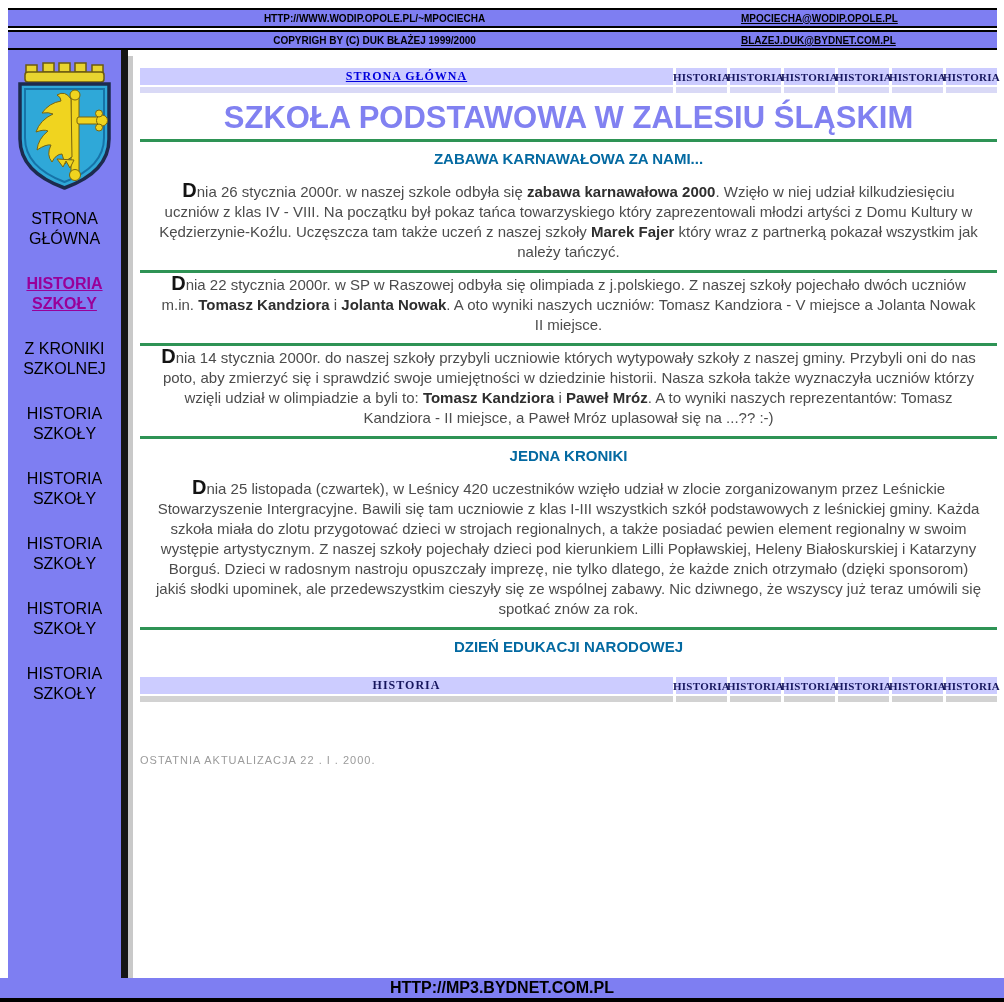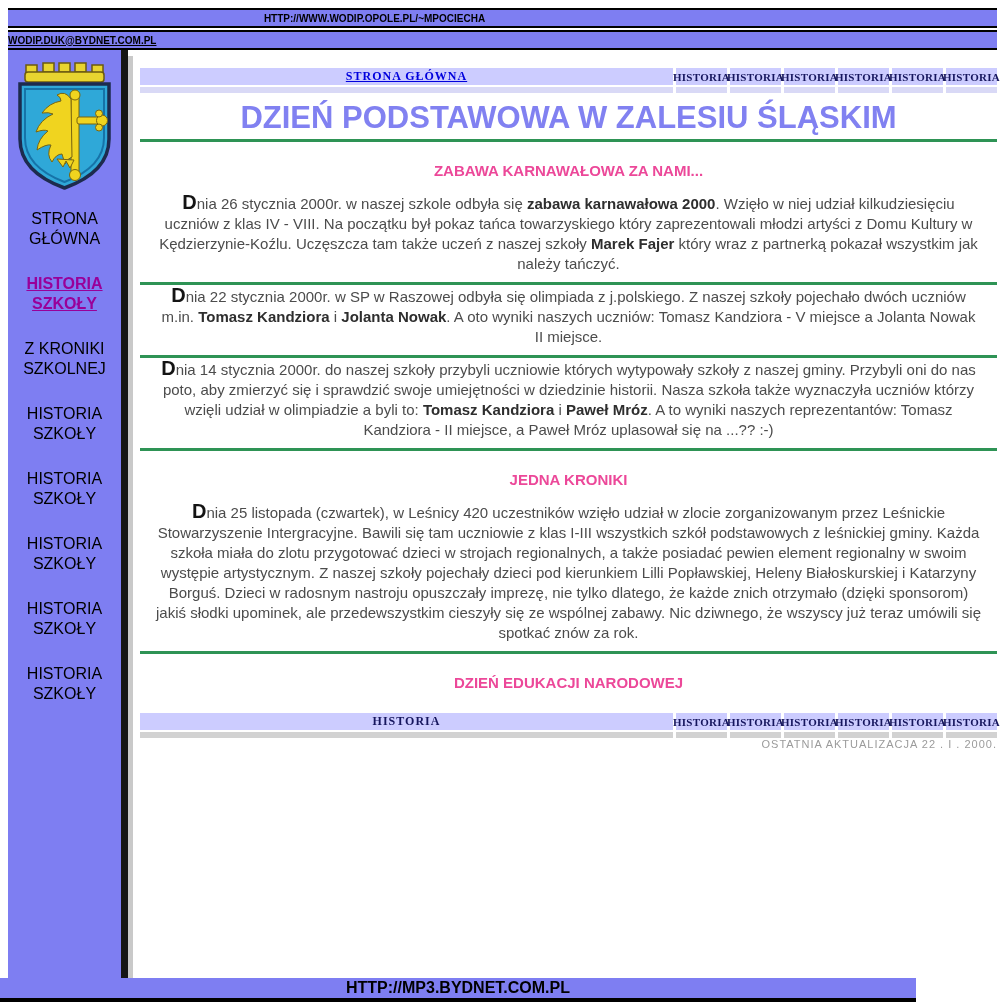--- a/index.html
+++ b/index.html
@@ -44,45 +44,47 @@
   .strip-main{flex:1;}
   .strip{width:51px;}
   .strips.top .strip-main,.strips.top .strip{background:#d9d9f6;}
   .strips.bottom .strip-main,.strips.bottom .strip{background:#d2d2d2;}
   
   .page-title{
     margin:8px 0 4px;text-align:center;color:var(--title-blue);
     font-size:31px;font-weight:bold;line-height:34px;white-space:nowrap;
   }
   .green-rule{height:3px;background:var(--green-rule);margin:0;}
-  .sec-heading{margin:20px 0 13px;text-align:center;font-size:15px;font-weight:bold;color:#ec4899;}
+  .sec-heading{margin:8px 0 13px;text-align:center;font-size:15px;font-weight:bold;color:#0369a1;}
   .sec-para{margin:0 16px 8px;text-align:center;font-size:15px;line-height:20px;color:#4c4c4c;}
   .sec-para strong{color:#2e2e2e;}
   .dropcap{font-weight:bold;font-size:20px;color:#141414;}
   .bottom-navbar{margin-top:22px;}
   .updated{
-    text-align:right;font-size:11px;letter-spacing:1px;color:#9b9b9b;
+    margin-top:52px;text-align:left;font-size:11px;letter-spacing:1px;color:#9b9b9b;
   }
   
   .bottombar{
-    position:absolute;left:0;bottom:0;width:916px;height:20px;
+    position:absolute;left:0;bottom:0;width:1004px;height:20px;
     background:var(--periwinkle);border-bottom:4px solid #000;
     display:flex;align-items:center;justify-content:center;
     font-weight:bold;font-size:16px;color:#000;cursor:pointer;
   }
 </style>
 </head>
 <body>
 
 <div class="header">
   <div class="header-row">
     <div class="header-left">HTTP://WWW.WODIP.OPOLE.PL/~MPOCIECHA</div>
+    <div class="header-right">MPOCIECHA@WODIP.OPOLE.PL</div>
   </div>
   <div class="header-row">
-    <div class="header-right">WODIP.DUK@BYDNET.COM.PL</div>
+    <div class="header-left">COPYRIGH BY (C) DUK BŁAŻEJ 1999/2000</div>
+    <div class="header-right">BLAZEJ.DUK@BYDNET.COM.PL</div>
   </div>
 </div>
 
 <div class="sidebar">
   <svg class="crest" width="104" height="140" viewBox="0 0 104 140">
 
     <g stroke="#6b5a10" stroke-width="1.5">
       <rect x="13" y="10" width="11" height="9" fill="#e8d430"></rect>
       <rect x="30" y="8" width="11" height="9" fill="#e8d430"></rect>
       <rect x="46" y="8" width="11" height="9" fill="#e8d430"></rect>
@@ -138,21 +140,21 @@
   <div class="strips top">
     <div class="strip-main"></div>
   <div class="strip"></div>
       <div class="strip"></div>
       <div class="strip"></div>
       <div class="strip"></div>
       <div class="strip"></div>
       <div class="strip"></div>
     </div>
 
-  <div class="page-title">DZIEŃ PODSTAWOWA W ZALESIU ŚLĄSKIM</div>
+  <div class="page-title">SZKOŁA PODSTAWOWA W ZALESIU ŚLĄSKIM</div>
   <div class="green-rule"></div>
 
   <div>
       <div class="sec-heading">ZABAWA KARNAWAŁOWA ZA NAMI...</div>
       <p class="sec-para"><span class="dropcap">D</span><span>nia 26 stycznia 2000r. w naszej szkole odbyła się </span><strong class="bold-name">zabawa karnawałowa 2000</strong><span>. Wzięło w niej udział kilkudziesięciu uczniów z klas IV - VIII. Na początku był pokaz tańca towarzyskiego który zaprezentowali młodzi artyści z Domu Kultury w Kędzierzynie-Koźlu. Uczęszcza tam także uczeń z naszej szkoły </span><strong class="bold-name">Marek Fajer</strong><span> który wraz z partnerką pokazał wszystkim jak należy tańczyć.</span></p>
       <div class="green-rule"></div>
       <p class="sec-para"><span class="dropcap">D</span><span>nia 22 stycznia 2000r. w SP w Raszowej odbyła się olimpiada z j.polskiego. Z naszej szkoły pojechało dwóch uczniów m.in. </span><strong class="bold-name">Tomasz Kandziora</strong><span> i </span><strong class="bold-name">Jolanta Nowak</strong><span>. A oto wyniki naszych uczniów: Tomasz Kandziora - V miejsce a Jolanta Nowak II miejsce.</span></p>
       <div class="green-rule"></div>
       <p class="sec-para"><span class="dropcap">D</span><span>nia 14 stycznia 2000r. do naszej szkoły przybyli uczniowie których wytypowały szkoły z naszej gminy. Przybyli oni do nas poto, aby zmierzyć się i sprawdzić swoje umiejętności w dziedzinie historii. Nasza szkoła także wyznaczyła uczniów którzy wzięli udział w olimpiadzie a byli to: </span><strong class="bold-name">Tomasz Kandziora</strong><span> i </span><strong class="bold-name">Paweł Mróz</strong><span>. A to wyniki naszych reprezentantów: Tomasz Kandziora - II miejsce, a Paweł Mróz uplasował się na ...?? :-)</span></p>
       <div class="green-rule"></div>

